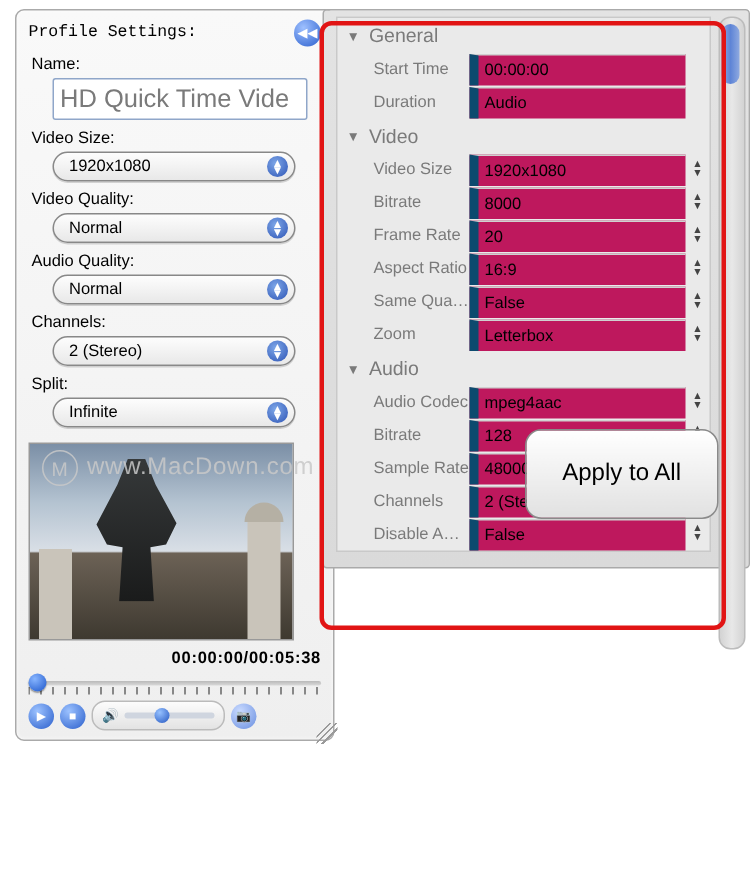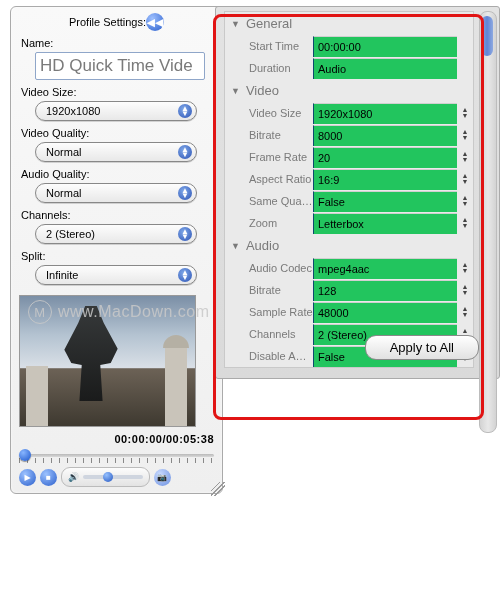--- a/index.html
+++ b/index.html
@@ -48,21 +48,22 @@
   justify-content: center;
   color: #fff;
   font-size: 8px;
   flex-direction: column;
   gap: 0;
 }
 .select .caret span { line-height: 5px; }
 .header-row {
   display: flex;
   align-items: center;
-  justify-content: center;
+  justify-content: space-between;
+  font-family: Liberation Mono, monospace;
 }
 .header-row .reset {
   width: 18px;
   height: 18px;
   border-radius: 50%;
   background: radial-gradient(circle at 35% 30%, #9ec0ff, #2b5fcd);
   color: #fff;
   display: flex;
   align-items: center;
   justify-content: center;
@@ -177,22 +178,22 @@
 }
 .sect .tri { font-size:9px; color:#7a7a7a; }
 .prop-row {
   display: grid;
   grid-template-columns: 88px 1fr 16px;
   align-items: center;
   height: 22px;
 }
 .prop-row .k { text-align: left; padding-left: 24px; color:#7a7a7a; font-size: 11px; white-space:nowrap; overflow:hidden; }
 .prop-row .v {
-  background: #22c55e;
-  border-left: 1px solid #0c4a6e;
+  background: #be185d;
+  border-left: 6px solid #0c4a6e;
   border-top: 1px solid #d0d0d0;
   height: 20px; line-height: 20px;
   padding: 0 4px;
   color:#000;
 }
 .prop-row .ud {
   display:flex; flex-direction:column; align-items:center; justify-content:center;
   font-size:7px; line-height:6px; color:#444;
 }
 .vscroll {
@@ -200,25 +201,25 @@
   height: 420px;
   background: linear-gradient(90deg,#d3d3d3,#e8e8e8,#d3d3d3);
   border:1px solid #bcbcbc; border-radius:8px;
 }
 .vscroll .thumb{
   position:absolute; left:1px; top:4px; width:12px; height:40px;
   background: linear-gradient(90deg,#8ea9e0,#5e84d6,#8ea9e0);
   border-radius:7px;
 }
 .apply {
-  position:absolute; right:20px; bottom:18px;
+  position:absolute; right:20px; bottom:32px;
   background: linear-gradient(#ffffff,#e1e1e1);
   border:1px solid #8a8a8a; border-radius:11px;
-  padding: 4px 24px;
-  font-size: 13px;
+  padding: 20px 24px;
+  font-size: 16px;
 }
 .watermark {
   position:absolute; left:28px; top:300px;
   color:#c9c9c9; font-size:16px; letter-spacing:.5px;
   pointer-events:none; opacity:.85;
   display:flex; align-items:center; gap:6px;
 }
 .watermark .circ{
   width:22px;height:22px;border:1px solid #c9c9c9;border-radius:50%;
   display:flex;align-items:center;justify-content:center;font-size:13px;

